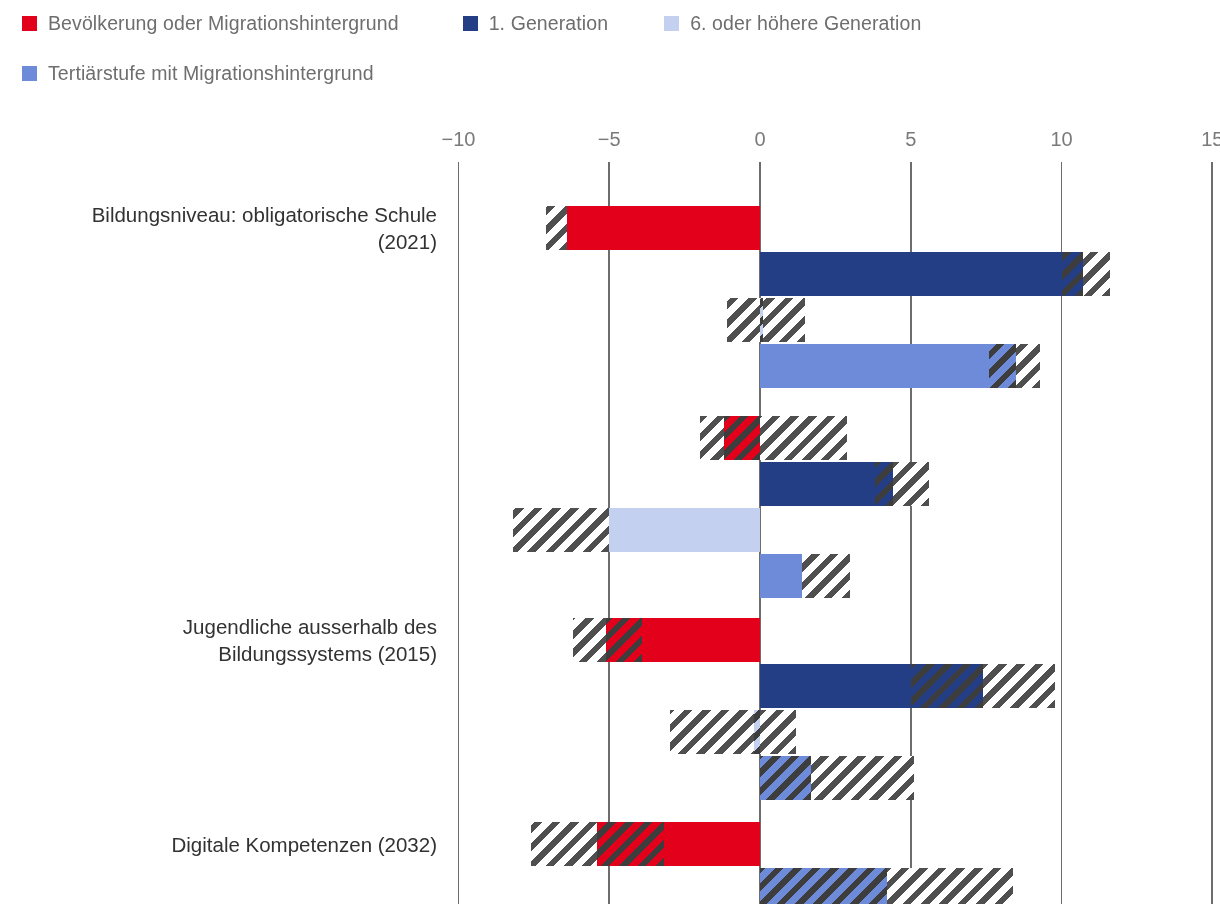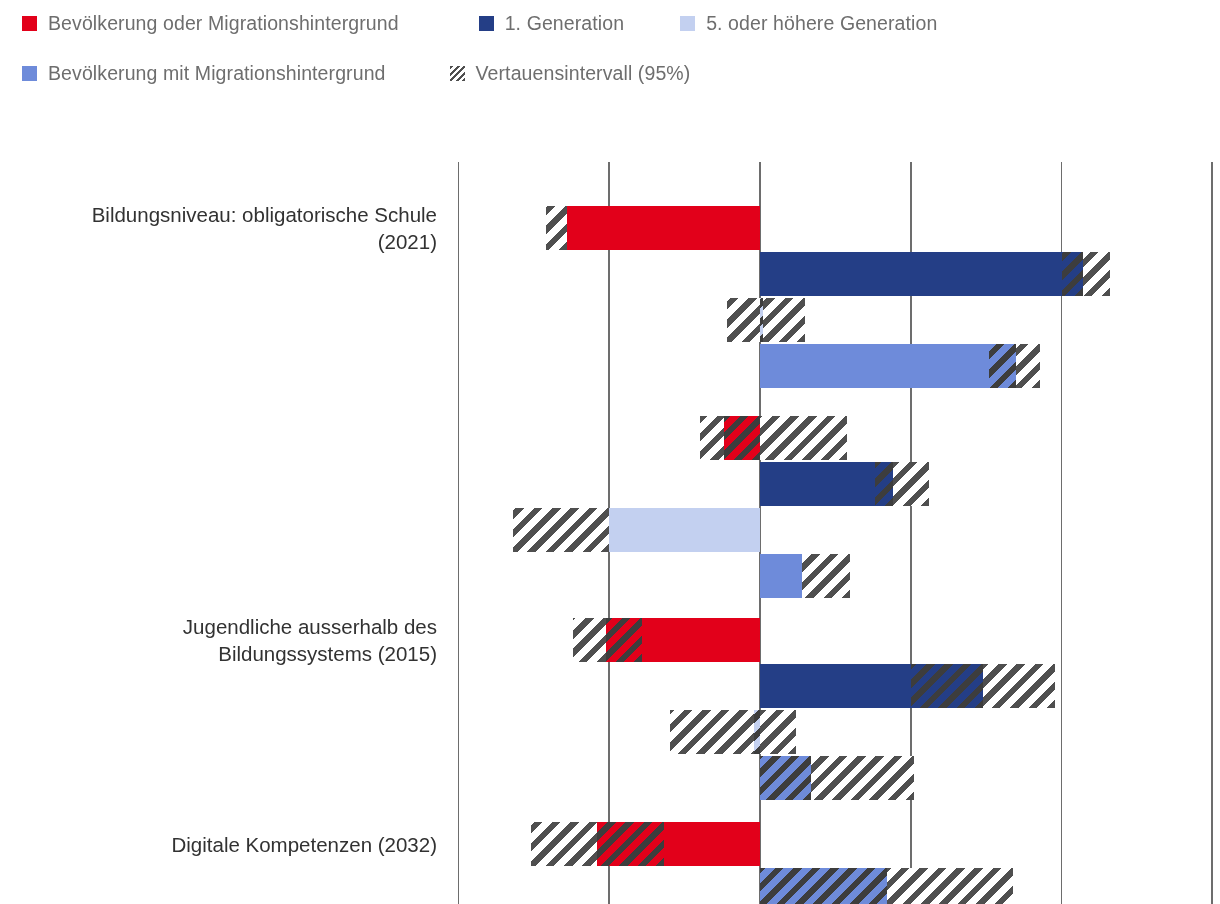--- a/index.html
+++ b/index.html
@@ -48,42 +48,46 @@
 </style>
 </head>
 <body>
 
 <div id="legend">
   <div class="legend-row" style="left:22px;top:12px;">
     <div class="legend-item">
       <span class="swatch" style="background:#E2001A;"></span>
       <span class="legend-label">Bevölkerung oder Migrationshintergrund</span>
     </div>
-    <div class="legend-item" style="margin-left:46px;">
+    <div class="legend-item" style="margin-left:30px;">
       <span class="swatch" style="background:#243E86;"></span>
       <span class="legend-label">1. Generation</span>
     </div>
     <div class="legend-item" style="margin-left:22px;">
       <span class="swatch" style="background:#C3D0F0;"></span>
-      <span class="legend-label">5. oder höhere Generation</span>
+      <span class="legend-label">6. oder höhere Generation</span>
     </div>
   </div>
   <div class="legend-row" style="left:22px;top:62px;">
     <div class="legend-item">
       <span class="swatch" style="background:#6E8BDA;"></span>
-      <span class="legend-label">Bevölkerung mit Migrationshintergrund</span>
-    </div>
-    <div class="legend-item" style="margin-left:30px;">
-      <span class="swatch hatch"></span>
-      <span class="legend-label">Vertauensintervall (95%)</span>
+      <span class="legend-label">Tertiärstufe mit Migrationshintergrund</span>
     </div>
   </div>
 </div>
 
 <div id="plot">
+  <div id="axis-labels">
+      <div class="tick-label" style="left: 458.5px;">−10</div>
+      <div class="tick-label" style="left: 609.25px;">−5</div>
+      <div class="tick-label" style="left: 760px;">0</div>
+      <div class="tick-label" style="left: 910.75px;">5</div>
+      <div class="tick-label" style="left: 1061.5px;">10</div>
+      <div class="tick-label" style="left: 1212.25px;">15</div>
+    </div>
   <div id="grid">
       <div class="gridline" style="left: 457.7px;"></div>
       <div class="gridline" style="left: 608.45px;"></div>
       <div class="gridline" style="left: 759.2px;"></div>
       <div class="gridline" style="left: 909.95px;"></div>
       <div class="gridline" style="left: 1060.7px;"></div>
       <div class="gridline" style="left: 1211.45px;"></div>
     </div>
   <div id="cats">
       <div class="cat-label" style="top: 39px;">Bildungsniveau: obligatorische Schule

